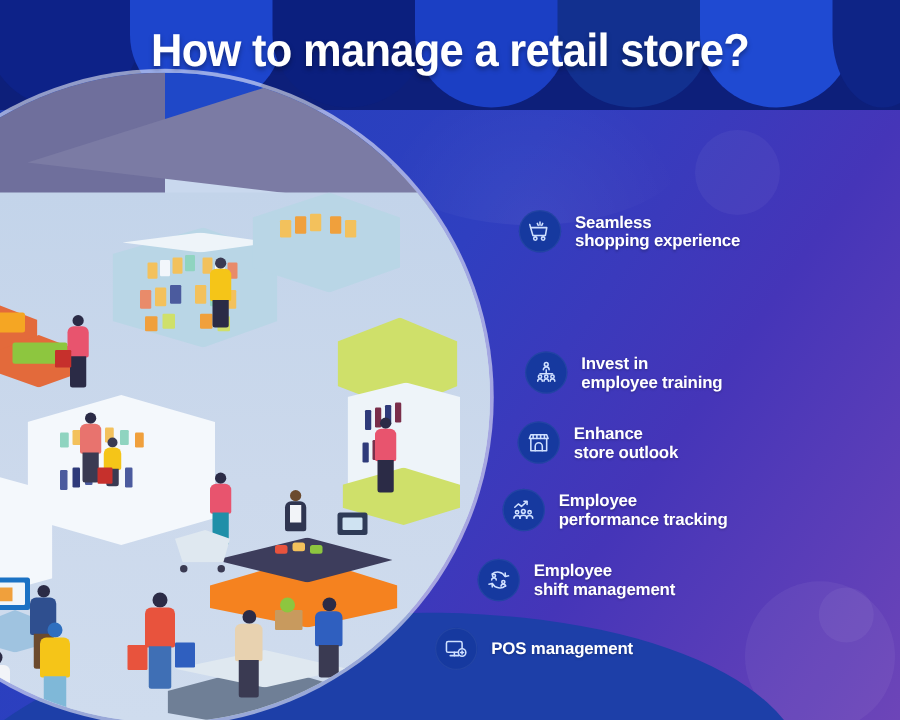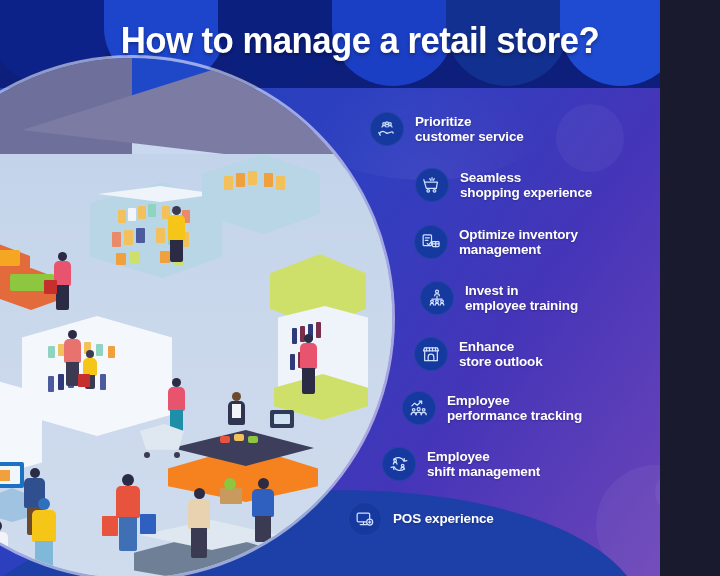--- a/index.html
+++ b/index.html
@@ -1,18 +1,18 @@
 <!DOCTYPE html>
 <html><head>
 <meta charset="utf-8">
 <style>
   html,body{margin:0;padding:0;background:#1a1a2e;}
   body{font-family:"Liberation Sans","DejaVu Sans",sans-serif;}
   #stage{
-    position:relative;width:660px;height:576px;overflow:hidden;
+    position:relative;width:720px;height:576px;overflow:hidden;
     background:linear-gradient(125deg,#1b39a8 0%,#2540bd 20%,#2f3fc0 45%,#4535b8 70%,#6d45b8 100%);
   }
   
   .header{
     position:absolute;left:0;top:0;width:720px;height:88px;overflow:hidden;
     background:#0d1f7a;
   }
   .scallop{position:absolute;top:0;height:100%;}
   .scallop i{
     position:absolute;top:-40px;width:100%;height:126px;
@@ -313,68 +313,37 @@
       <div class="head" style="left:322px;top:430px;width:11px;height:11px;background:#2b2b46"></div>
       <div class="body" style="left:316px;top:441px;width:22px;height:30px;background:#e8d2b0"></div>
       <div class="legs" style="left:319px;top:470px;width:16px;height:30px;background:#3a3a52"></div>
     </div>
     <div class="px" style="left:348px;top:430px;width:22px;height:16px;background:#c89a5e;border-radius:1px"></div>
     <div class="px" style="left:352px;top:420px;width:12px;height:12px;background:#8dc63f;border-radius:50%"></div>
   </div>
 
   <div class="list">
 
-    <div class="row" style="left:30px;top:8px">
-      <span class="badge">
-        <svg width="20" height="20" viewBox="0 0 24 24" fill="none" stroke="#cfe0ff" stroke-width="1.5" stroke-linecap="round" stroke-linejoin="round">
-          <circle cx="8.5" cy="6" r="1.6"></circle>
-            <circle cx="12" cy="5" r="1.6"></circle>
-            <circle cx="15.5" cy="6" r="1.6"></circle>
-          <path d="M6 9.5c0-1 1.1-1.6 2.5-1.6s2.5.6 2.5 1.6"></path>
-          <path d="M13 9.5c0-1 1.1-1.6 2.5-1.6s2.5.6 2.5 1.6"></path>
-          <path d="M3 17.5c1.6-2.4 4.3-3 6.2-1.9l2.8 1.6"></path>
-          <path d="M12 17.2l5.2-1.6c1-.3 2 .3 2.2 1.3"></path>
-          <path d="M2.2 16.2l1.6 3.4"></path>
-        </svg>
-      </span>
-      <span class="lbl">Prioritize
-customer service</span>
-    </div>
 
     <div class="row" style="left:75px;top:64px">
       <span class="badge">
         <svg width="20" height="20" viewBox="0 0 24 24" fill="none" stroke="#cfe0ff" stroke-width="1.5" stroke-linecap="round" stroke-linejoin="round">
           <path d="M3 8.5h15.5l-1.3 7.5H5.2z"></path>
           <path d="M3 8.5L2.2 5.6"></path>
           <circle cx="7.5" cy="19" r="1.6"></circle>
             <circle cx="15" cy="19" r="1.6"></circle>
           <path d="M12 3.2v3"></path>
             <path d="M9.4 4.4l.9 1.9"></path>
             <path d="M14.6 4.4l-.9 1.9"></path>
         </svg>
       </span>
       <span class="lbl">Seamless
 shopping experience</span>
     </div>
 
-    <div class="row" style="left:74px;top:121px">
-      <span class="badge">
-        <svg width="20" height="20" viewBox="0 0 24 24" fill="none" stroke="#cfe0ff" stroke-width="1.5" stroke-linecap="round" stroke-linejoin="round">
-          <rect x="2.6" y="3.4" width="10" height="13" rx="1.2"></rect>
-          <path d="M5.2 7h4.8"></path>
-            <path d="M5.2 10h3.2"></path>
-          <path d="M7.4 13.6l1.8 1.8 3.6-4"></path>
-          <rect x="13.6" y="11.4" width="8" height="6.2" rx="1"></rect>
-          <path d="M13.6 14.2h8"></path>
-            <path d="M17.6 11.4v6.2"></path>
-        </svg>
-      </span>
-      <span class="lbl">Optimize inventory
-management</span>
-    </div>
 
     <div class="row" style="left:80px;top:177px">
       <span class="badge">
         <svg width="20" height="20" viewBox="0 0 24 24" fill="none" stroke="#cfe0ff" stroke-width="1.5" stroke-linecap="round" stroke-linejoin="round">
           <circle cx="12" cy="4.2" r="1.8"></circle>
           <path d="M9.2 9.4c0-1.6 1.3-2.6 2.8-2.6s2.8 1 2.8 2.6"></path>
           <path d="M12 9.6v3.2M6 13.2h12"></path>
           <circle cx="6" cy="16" r="1.6"></circle>
             <circle cx="12" cy="16" r="1.6"></circle>
             <circle cx="18" cy="16" r="1.6"></circle>
@@ -437,18 +406,18 @@
     <div class="row" style="left:8px;top:398px">
       <span class="badge">
         <svg width="20" height="20" viewBox="0 0 24 24" fill="none" stroke="#cfe0ff" stroke-width="1.5" stroke-linecap="round" stroke-linejoin="round">
           <rect x="2.6" y="5" width="15" height="10.4" rx="1.6"></rect>
           <path d="M6.2 18.6h8"></path>
             <path d="M10.2 15.4v3.2"></path>
           <circle cx="17.6" cy="15.6" r="3.6" fill="#16399f"></circle>
           <path d="M16.2 15.6h2.8M17.6 14.2v2.8"></path>
         </svg>
       </span>
-      <span class="lbl">POS experience</span>
+      <span class="lbl">POS management</span>
     </div>
   </div>
 
 
 </div>
 
 </body></html>

